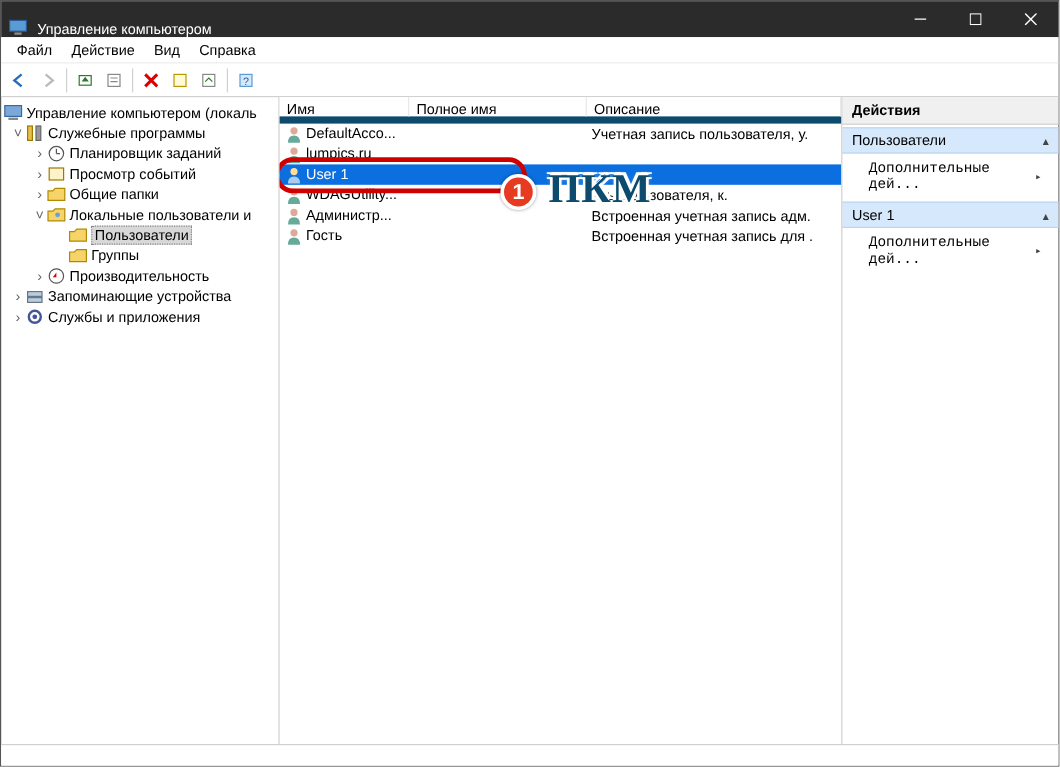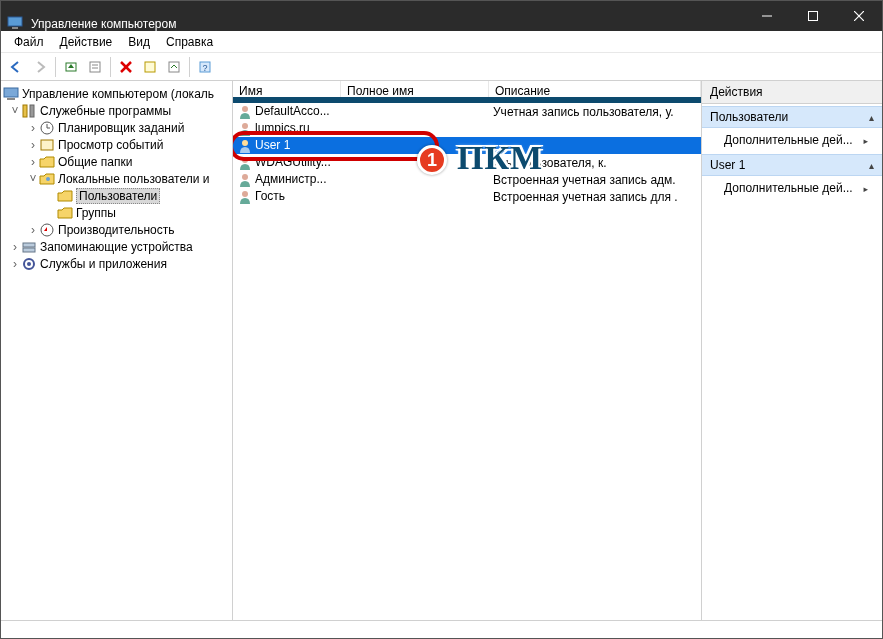--- a/index.html
+++ b/index.html
@@ -31,23 +31,23 @@
   .list-row.selected { background: #0b6fe0; color: #fff; }
   .cell { overflow: hidden; text-overflow: ellipsis; white-space: nowrap; padding: 0 4px; display: flex; align-items: flex-start; }
   .cell-name { width: 108px; }
   .cell-full { width: 148px; }
   .cell-desc { flex: 1; }
   .user-icon { width: 16px; height: 16px; margin-right: 2px; flex-shrink: 0; }
   .callout-border { position: absolute; border: 4px solid #d00000; border-radius: 16px; pointer-events: none; }
   .callout-num { position: absolute; width: 30px; height: 30px; border-radius: 50%; background: #e63b20; color: #fff; font-weight: bold; font-size: 18px; display: flex; align-items: center; justify-content: center; border: 3px solid #fff; box-shadow: 0 0 3px rgba(0,0,0,.4); }
   .callout-text { position: absolute; font-family: "Times New Roman", serif; font-weight: 900; font-size: 34px; color: #0c4a6e; text-shadow: -2px -2px 0 #fff, 2px -2px 0 #fff, -2px 2px 0 #fff, 2px 2px 0 #fff, 0 0 4px #fff; letter-spacing: 1px; }
   .actions-pane { width: 180px; display: flex; flex-direction: column; }
-  .actions-title { background: #f0f0f0; border-bottom: 1px solid #d0d0d0; padding: 4px 8px; font-weight: 400; }
+  .actions-title { background: #f0f0f0; border-bottom: 1px solid #d0d0d0; padding: 4px 8px; font-weight: 700; }
   .action-group-hdr { background: #d6e8fb; border-top: 1px solid #bcd6f2; border-bottom: 1px solid #bcd6f2; padding: 3px 8px; display: flex; justify-content: space-between; align-items: center; margin-top: 2px; }
-  .action-link { padding: 5px 14px 5px 22px; display: flex; justify-content: space-between; align-items: center; }
+  .action-link { padding: 5px 14px 5px 22px; display: flex; justify-content: space-between; align-items: center; font-family: Liberation Mono, monospace; }
   .chev-right::after { content: "▸"; color: #444; font-size: 9px; }
   .chev-up::after { content: "▴"; color: #444; font-size: 10px; }
   .footer-band { height: 18px; border-top: 1px solid #d0d0d0; background: #fff; }
 </style>
 </head>
 <body>
 
 <div class="window">
 
   <div class="titlebar">

